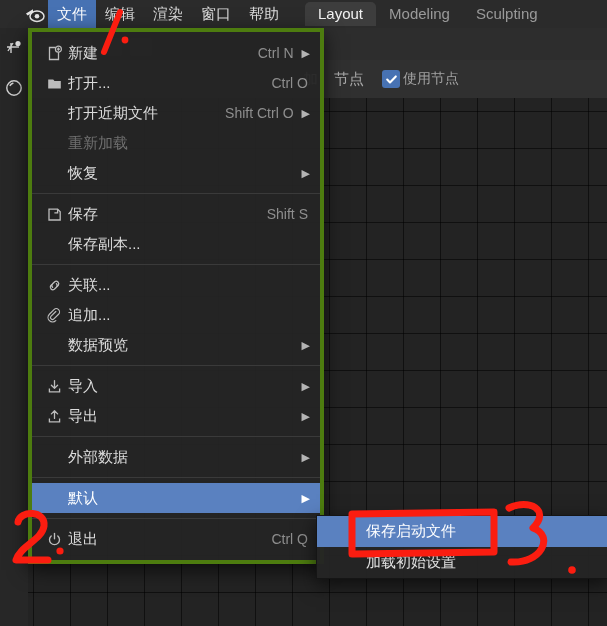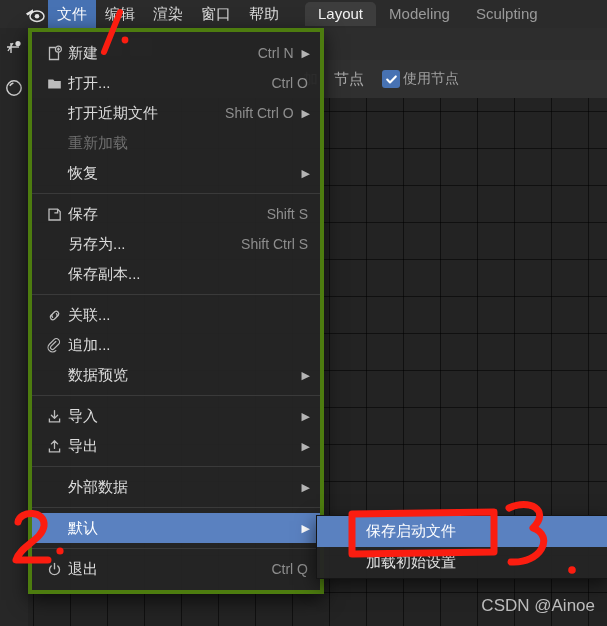--- a/index.html
+++ b/index.html
@@ -225,25 +225,20 @@
       <span class="ico">
         <svg width="17" height="17" viewBox="0 0 17 17">
             <path d="M3 3.2 h8.6 l2.6 2.6 v8.2 h-11.2 Z" fill="none" stroke="#d8d8d8" stroke-width="1.3"></path>
             <path d="M11.6 3.2 v3.6 h-3.2" fill="none" stroke="#d8d8d8" stroke-width="1.3"></path>
           </svg>
       </span>
       <span class="lbl">保存</span>
       <span class="sc">Shift S</span>
     </div>
 
-    <div class="mi">
-      <span class="ico"></span>
-      <span class="lbl">另存为...</span>
-      <span class="sc">Shift Ctrl S</span>
-    </div>
 
     <div class="mi">
       <span class="ico"></span>
       <span class="lbl">保存副本...</span>
     </div>
 
     <div class="sep"></div>
 
     <div class="mi">
       <span class="ico">
@@ -350,15 +345,14 @@
       <circle cx="77" cy="72" r="3.8" fill="#fb1d10"></circle>
     </svg>
   </div>
 
   <div class="ann" style="left:344px;top:506px;">
     <svg width="160" height="56" viewBox="0 0 160 56">
       <path d="M8 48 L8 8 L150 6 L150 46 L10 48" stroke="#fb1d10" stroke-width="7" fill="none" stroke-linecap="round" stroke-linejoin="round"></path>
     </svg>
   </div>
 
-  <div class="watermark">CSDN @Ainoe</div>
 
 </div>
 
 </body></html>

